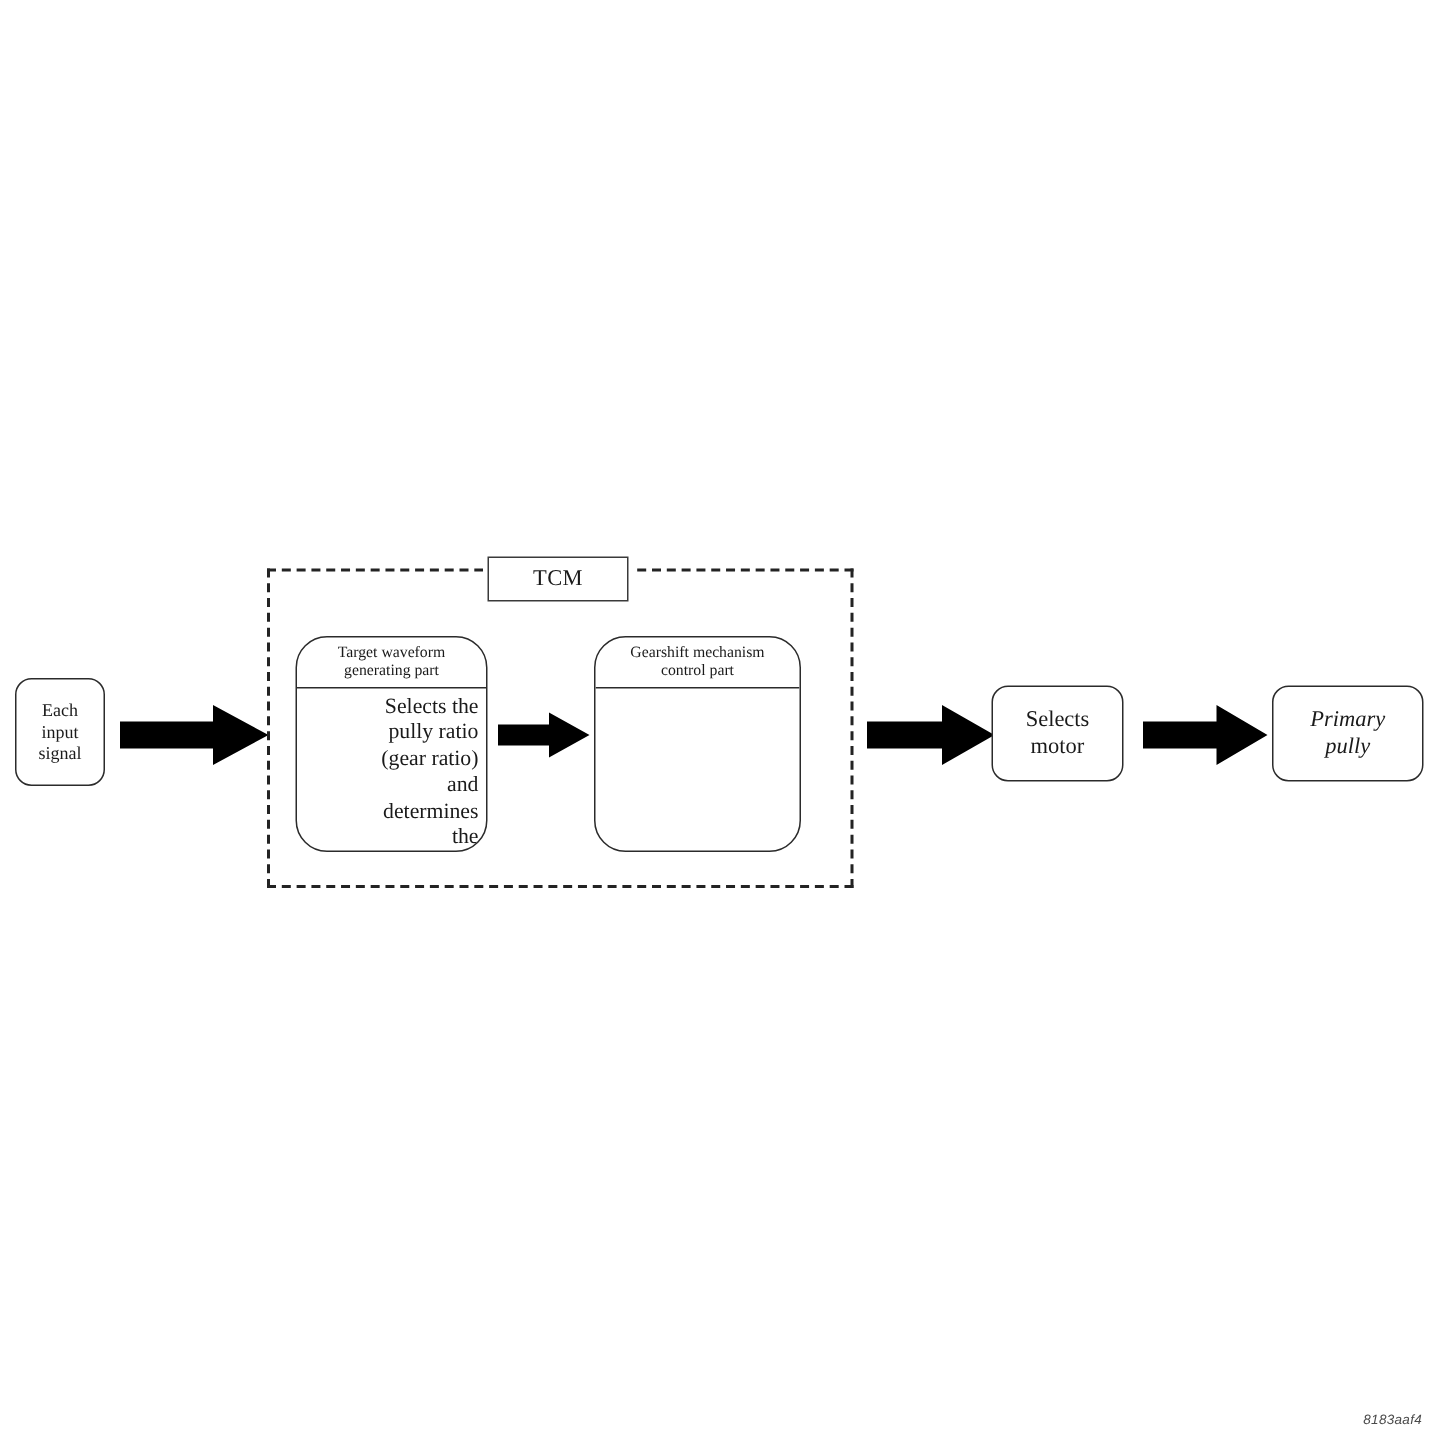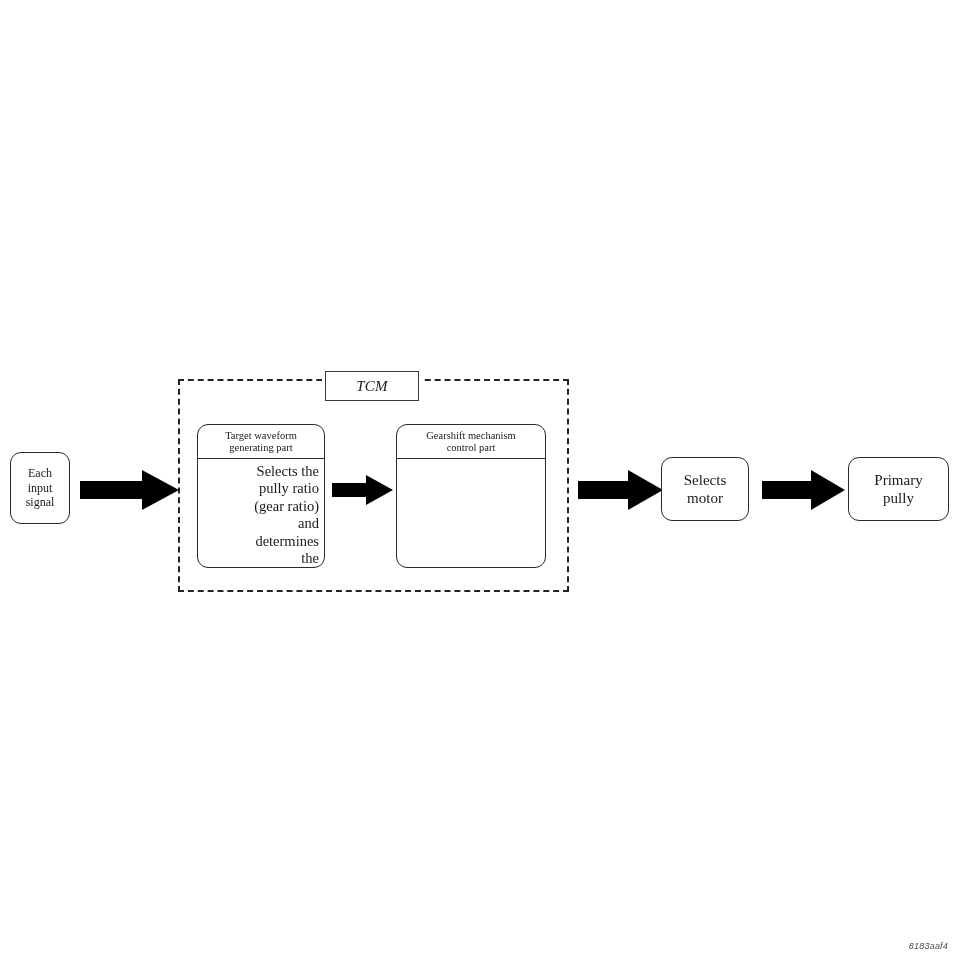--- a/index.html
+++ b/index.html
@@ -55,20 +55,21 @@
     width: 88px;
     height: 64px;
     font-size: 15px;
   }
   #node-primary-pully {
     left: 848px;
     top: 457px;
     width: 101px;
     height: 64px;
     font-size: 15px;
+    font-style: italic;
   }
 
   
   #tcm-container {
     position: absolute;
     left: 178px;
     top: 379px;
     width: 391px;
     height: 213px;
     box-sizing: border-box;
@@ -91,29 +92,28 @@
     width: 94px;
     height: 30px;
     box-sizing: border-box;
     border: 1.6px solid #3a3a3a;
     background: #ffffff;
     display: flex;
     align-items: center;
     justify-content: center;
     font-size: 15px;
     letter-spacing: 0.3px;
-    font-style: italic;
   }
 
   
   .part-box {
     position: absolute;
     box-sizing: border-box;
     border: 1.6px solid #2b2b2b;
-    border-radius: 11px;
+    border-radius: 21px;
     background: #ffffff;
     overflow: hidden;
     display: flex;
     flex-direction: column;
   }
   .part-head {
     box-sizing: border-box;
     border-bottom: 1.6px solid #2b2b2b;
     text-align: center;
     font-size: 10.5px;
@@ -134,21 +134,21 @@
 
   #part-target-waveform {
     left: 197px;
     top: 424px;
     width: 128px;
     height: 144px;
   }
   #part-gearshift {
     left: 396px;
     top: 424px;
-    width: 150px;
+    width: 138px;
     height: 144px;
   }
 
   
   .arrow {
     position: absolute;
     display: block;
   }
   #arrow-input-to-tcm  { left: 80px;  top: 469px; width: 100px; height: 42px; }
   #arrow-part1-to-part2{ left: 332px; top: 474px; width: 62px;  height: 32px; }

